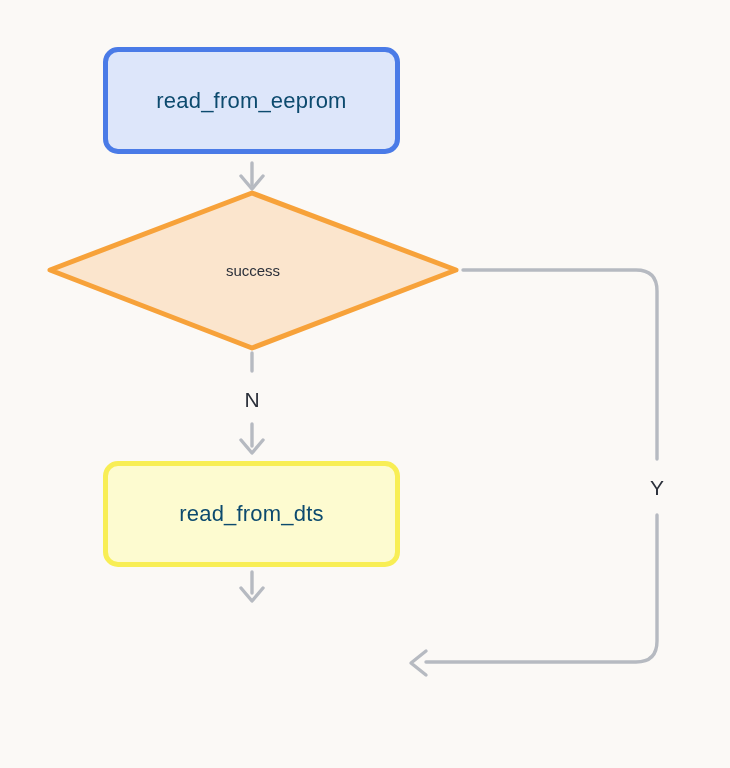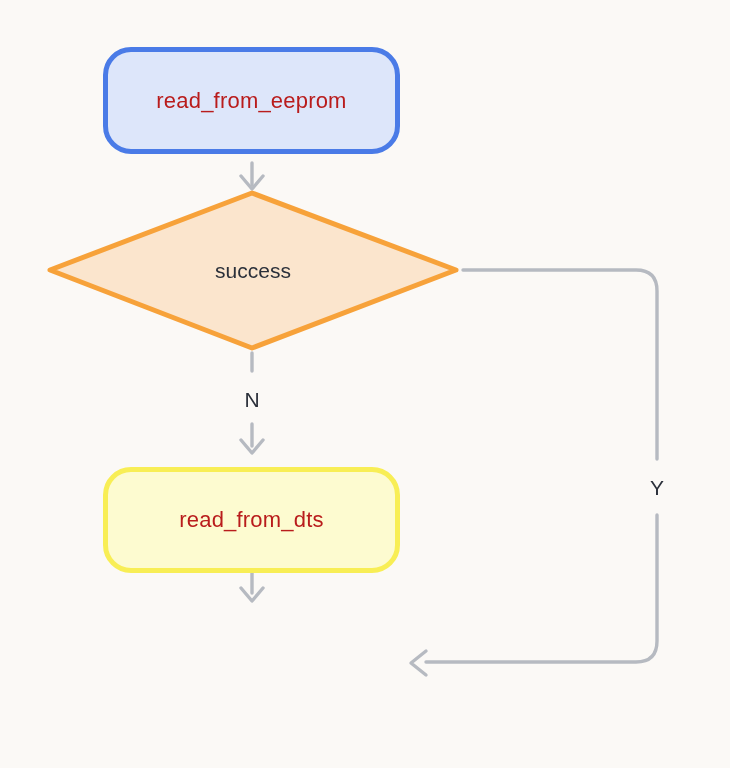--- a/index.html
+++ b/index.html
@@ -18,36 +18,36 @@
   .edges-layer {
     position: absolute;
     left: 0;
     top: 0;
   }
   .node {
     position: absolute;
     box-sizing: border-box;
     border-style: solid;
     border-width: 5px;
-    border-radius: 28px;
+    border-radius: 15px;
     display: flex;
     align-items: center;
     justify-content: center;
     font-size: 22px;
-    color: #b91c1c;
+    color: #0c4a6e;
     letter-spacing: 0.2px;
   }
   .node-eeprom { left: 103px; top: 47px;  width: 297px; height: 107px; }
   .node-dts    { left: 103px; top: 461px; width: 297px; height: 106px; }
   .node-ddr    { left: 103px; top: 608px; width: 299px; height: 109px; }
   .diamond-label {
     position: absolute;
     left: 50px; top: 193px; width: 406px; height: 155px;
     display: flex; align-items: center; justify-content: center;
-    font-size: 21px;
+    font-size: 15px;
     color: #2b303a;
   }
   .edge-label {
     position: absolute;
     width: 40px; height: 30px;
     display: flex; align-items: center; justify-content: center;
     font-size: 21px;
     color: #2b303a;
   }
   .edge-label-n { left: 232px; top: 385px; }
@@ -81,21 +81,21 @@
   </svg>
 
   <div class="node node-eeprom" style="border-color: rgb(74, 123, 231); background: rgb(221, 230, 250);">
     <span>read_from_eeprom</span>
   </div>
 
   <div class="diamond-label">
     <span>success</span>
   </div>
 
-  <div class="node node-dts" style="border-color: rgb(248, 238, 85); background: rgb(253, 251, 208); margin-top: 6px;">
+  <div class="node node-dts" style="border-color: rgb(248, 238, 85); background: rgb(253, 251, 208);">
     <span>read_from_dts</span>
   </div>
 
 
   <div class="edge-label edge-label-n">N</div>
   <div class="edge-label edge-label-y">Y</div>
 
 </div>
 
 </body></html>

